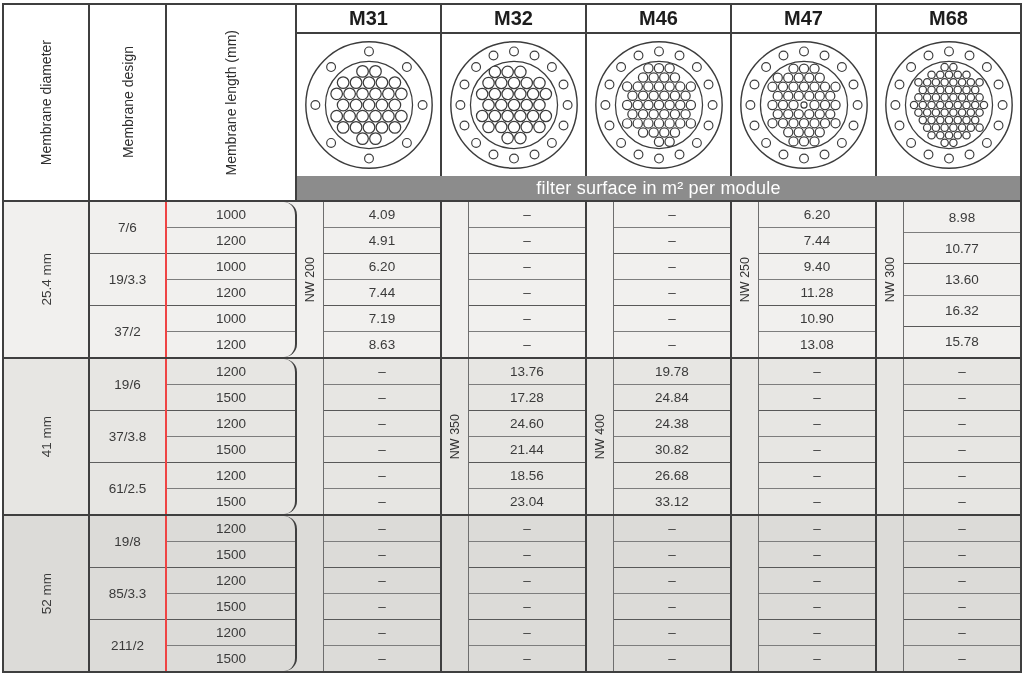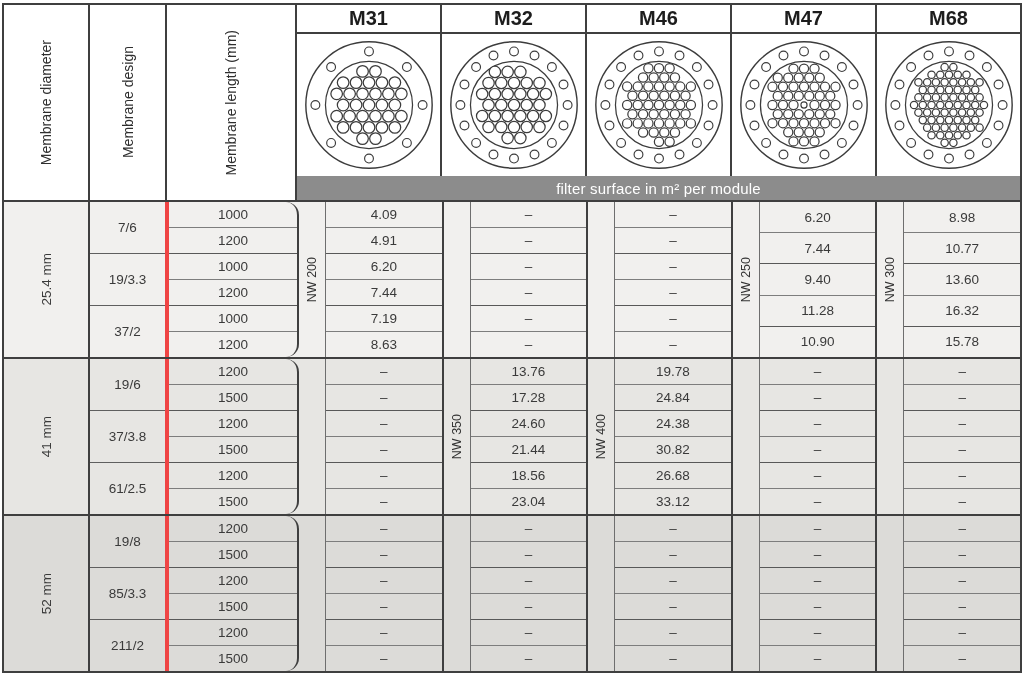--- a/index.html
+++ b/index.html
@@ -13,26 +13,26 @@
   .hcol3{width:128px;}
   .vert{writing-mode:vertical-rl;transform:rotate(180deg);white-space:nowrap;}
   .hcol .vert{font-size:14px;color:#2e2e2e;}
   .modules{flex:1;display:flex;flex-direction:column;min-width:0;}
   .mlabels{display:flex;height:27px;flex:0 0 27px;border-bottom:2px solid #3f3f3f;}
   .mlabel{flex:1;display:flex;align-items:center;justify-content:center;font-weight:bold;font-size:20px;color:#1d1d1d;border-right:2px solid #3f3f3f;}
   .mlabel:last-child{border-right:none;}
   .flanges{flex:1;display:flex;}
   .flange{flex:1;display:flex;align-items:center;justify-content:center;border-right:2px solid #3f3f3f;overflow:hidden;}
   .flange:last-child{border-right:none;}
-  .banner{height:24px;flex:0 0 24px;color:#ffffff;display:flex;align-items:center;justify-content:center;font-size:15px;letter-spacing:.2px;}
+  .banner{height:24px;flex:0 0 24px;color:#ffffff;display:flex;align-items:center;justify-content:center;font-size:18px;letter-spacing:.2px;}
   
   .block{flex:1;display:flex;border-top:2px solid #3f3f3f;min-height:0;}
   .dcell{width:84px;border-right:2px solid #3f3f3f;display:flex;align-items:center;justify-content:center;}
   .dcell .vert{font-size:13.5px;}
-  .gcol{width:75px;border-right:4px solid #ef4444;display:flex;flex-direction:column;}
+  .gcol{width:75px;border-right:2px solid #ef4444;display:flex;flex-direction:column;}
   .gcell{flex:1;display:flex;align-items:center;justify-content:center;font-size:13.5px;border-top:1px solid #5f5f5f;}
   .gcell:first-child{border-top:none;}
   .lcol{width:128px;border-right:2px solid #3f3f3f;display:flex;flex-direction:column;border-radius:13px;}
   .cell{flex:1;display:flex;align-items:center;justify-content:center;font-size:13.5px;}
   .cell.thin{border-top:1px solid #7d7d7d;}
   .cell.sep{border-top:1px solid #585858;}
   .mcol{flex:1;display:flex;border-right:2px solid #3f3f3f;min-width:0;}
   .mcol:last-child{border-right:none;}
   .nw{width:26px;flex:0 0 26px;border-right:1px solid #6e6e6e;display:flex;align-items:center;justify-content:center;}
   .nw .vert{font-size:12.5px;color:#333;}
@@ -454,20 +454,21 @@
       <div class="mcol">
         <div class="nw">
           <span class="vert">NW 250</span>
         </div>
         <div class="vals">
           <div class="cell ">6.20</div>
           <div class="cell thin">7.44</div>
           <div class="cell sep">9.40</div>
           <div class="cell thin">11.28</div>
           <div class="cell sep">10.90</div>
+          <div class="cell thin">13.08</div>
         </div>
       </div>
       <div class="mcol">
         <div class="nw">
           <span class="vert">NW 300</span>
         </div>
         <div class="vals">
           <div class="cell ">8.98</div>
           <div class="cell thin">10.77</div>
           <div class="cell sep">13.60</div>

